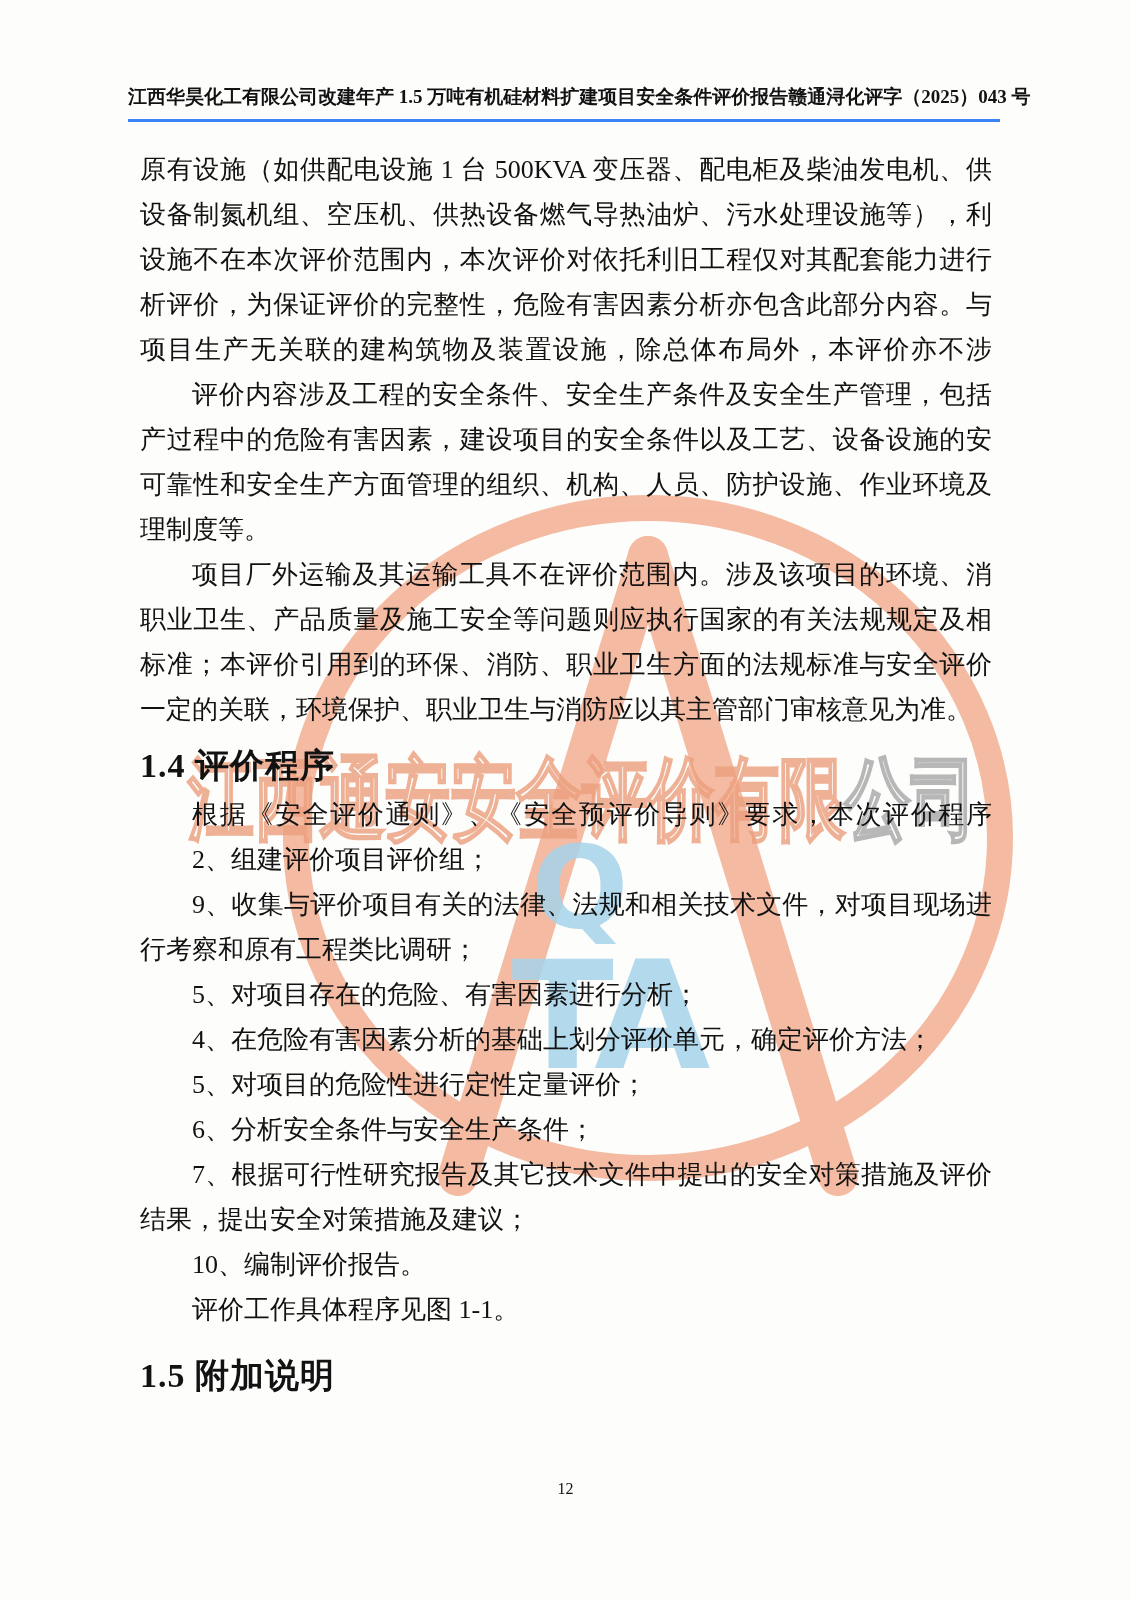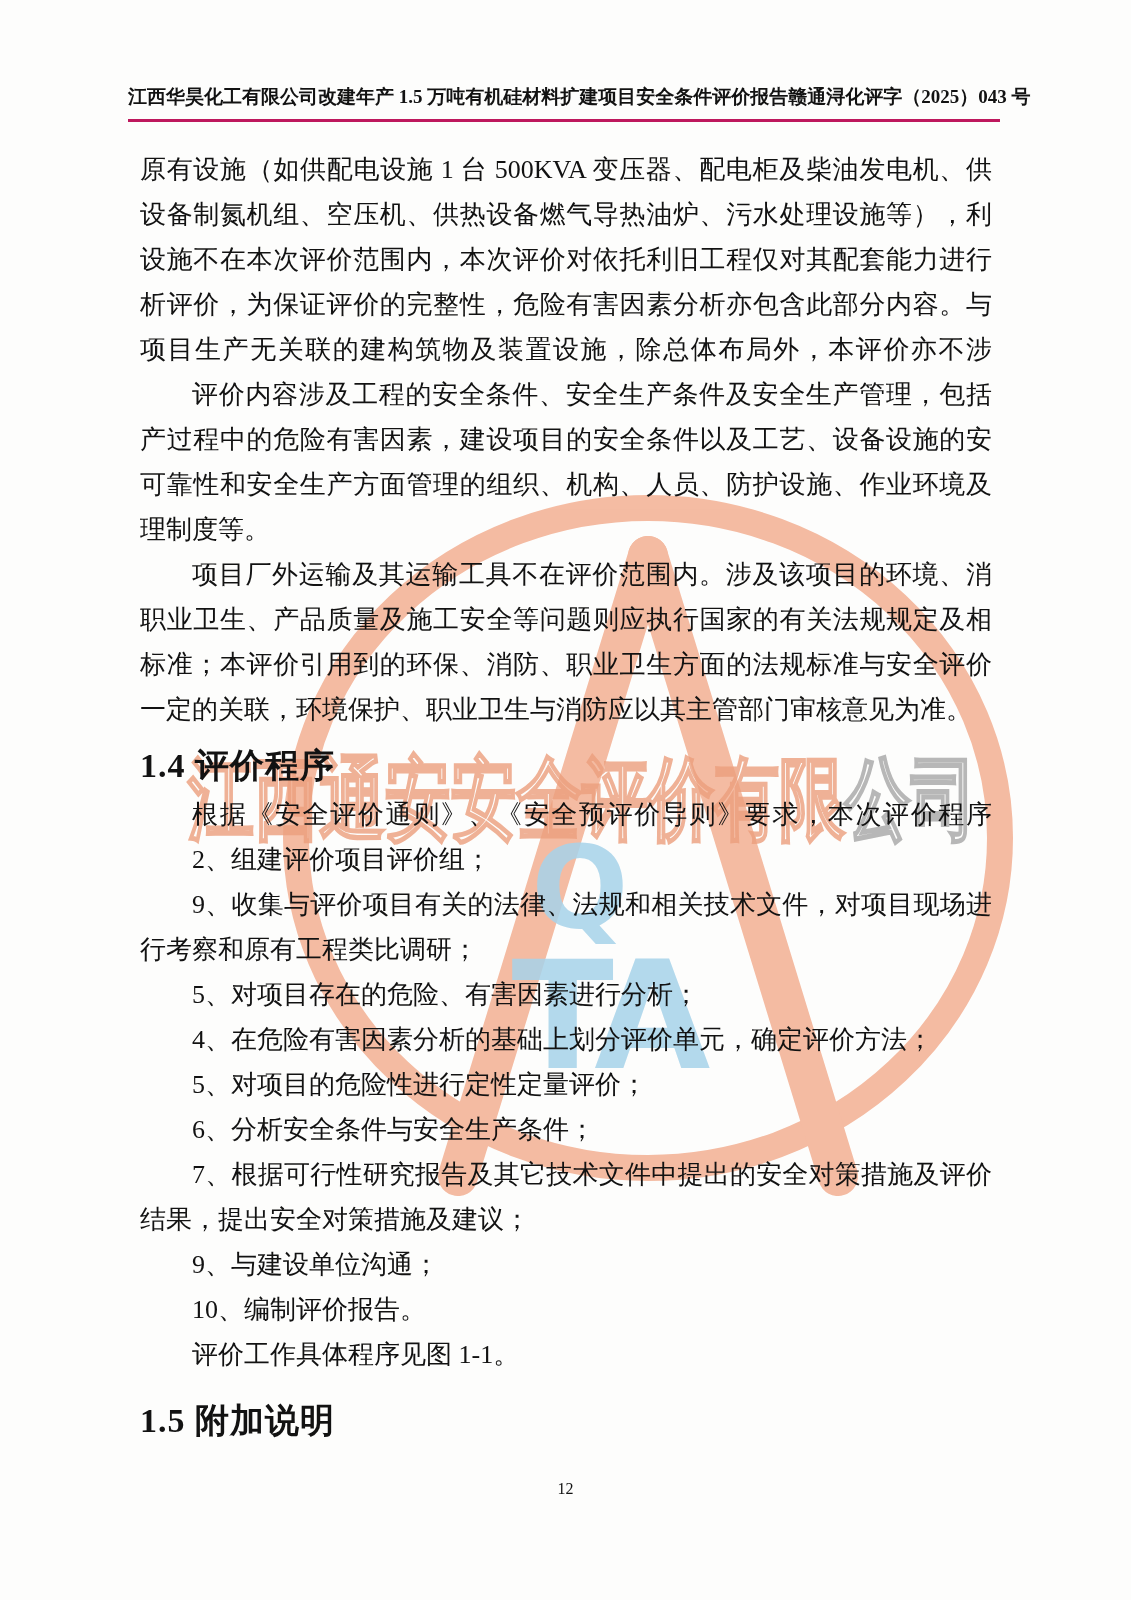--- a/index.html
+++ b/index.html
@@ -9,21 +9,21 @@
     margin:0 auto;
     background:#fdfdfc;
     overflow:hidden;
     font-family:"Liberation Serif","DejaVu Serif",serif;
     color:#121212;
   }
   
   .header{
     position:absolute;left:128px;top:84px;width:872px;
     display:flex;justify-content:space-between;align-items:baseline;
-    border-bottom:3px solid #be185d;
+    border-bottom:3px solid #3b82f6;
     padding-bottom:9px;
     font-size:19px;font-weight:bold;white-space:nowrap;
   }
   
   .wm-svg{position:absolute;left:0;top:0;width:1131px;height:1600px;z-index:1;pointer-events:none;}
   .wm-text{
     position:absolute;left:188px;top:752px;z-index:2;pointer-events:none;
     font-size:90px;line-height:95px;font-weight:bold;white-space:nowrap;
     transform:scaleX(0.73);transform-origin:left center;
     color:transparent;opacity:.8;letter-spacing:0px;
@@ -93,21 +93,20 @@
       <div class="line indent justify">根据《安全评价通则》、《安全预评价导则》要求，本次评价程序为：</div>
       <div class="line indent">2、组建评价项目评价组；</div>
       <div class="line indent justify">9、收集与评价项目有关的法律、法规和相关技术文件，对项目现场进</div>
       <div class="line">行考察和原有工程类比调研；</div>
       <div class="line indent">5、对项目存在的危险、有害因素进行分析；</div>
       <div class="line indent">4、在危险有害因素分析的基础上划分评价单元，确定评价方法；</div>
       <div class="line indent">5、对项目的危险性进行定性定量评价；</div>
       <div class="line indent">6、分析安全条件与安全生产条件；</div>
       <div class="line indent justify">7、根据可行性研究报告及其它技术文件中提出的安全对策措施及评价</div>
       <div class="line">结果，提出安全对策措施及建议；</div>
-      <div class="line indent">9、与建设单位沟通；</div>
       <div class="line indent">10、编制评价报告。</div>
       <div class="line indent">评价工作具体程序见图 1-1。</div>
       <div class="line heading h-last">1.5 附加说明</div>
     </div>
 
   <div class="footer">
     <span>12</span>
   </div>
 
 </div>

